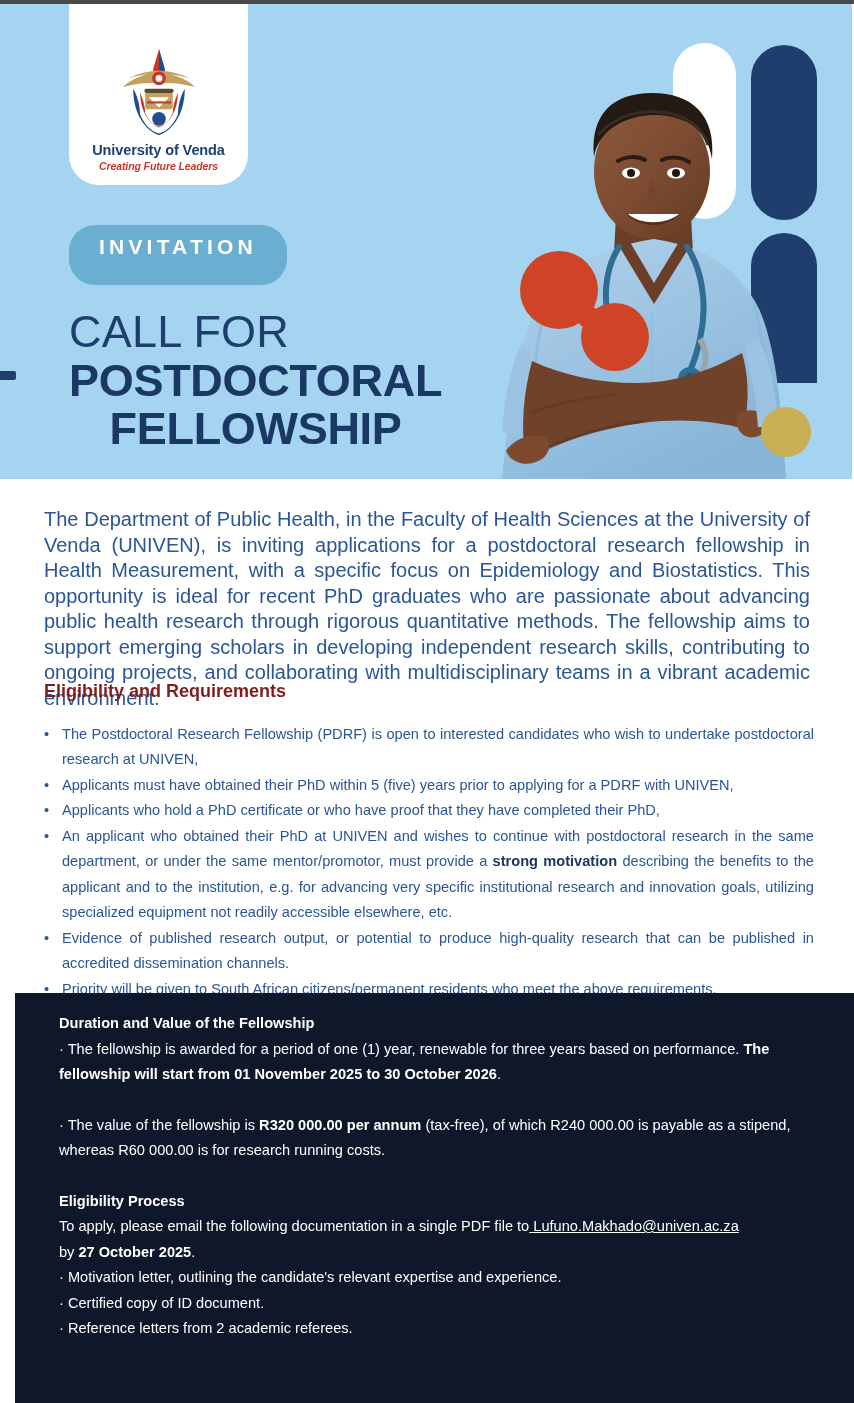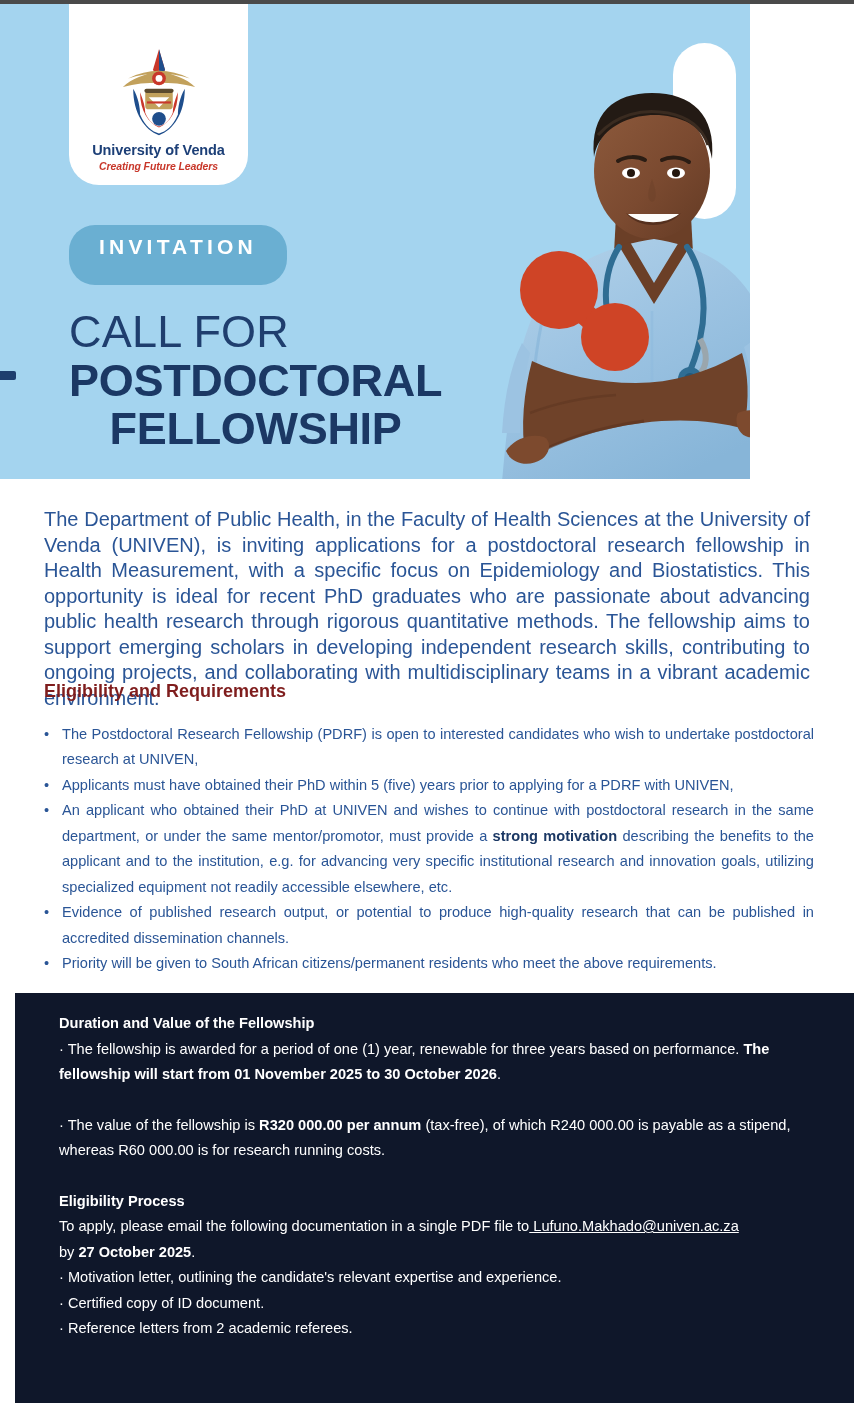--- a/index.html
+++ b/index.html
@@ -8,21 +8,21 @@
     background:#ffffff;
     font-family:"Liberation Sans", sans-serif;
     overflow:hidden;
   }
   .page{position:relative;width:854px;height:1403px;overflow:hidden;background:#fff;}
 
   
   .topstrip{position:absolute;left:0;top:0;width:854px;height:4px;background:#4a4a4a;z-index:40;}
 
   
-  .hero{position:absolute;left:0;top:3px;width:750px;height:476px;background:#a4d4ef;overflow:hidden;}
+  .hero{position:absolute;left:0;top:3px;width:852px;height:476px;background:#a4d4ef;overflow:hidden;}
 
   
   .logo-card{
     position:absolute;left:69px;top:-30px;width:179px;height:212px;
     background:#ffffff;border-radius:0 0 30px 30px;
     display:flex;flex-direction:column;align-items:center;justify-content:flex-end;
     padding-bottom:14px;box-sizing:border-box;z-index:12;
   }
   .logo-emblem{width:86px;height:92px;margin-bottom:4px;}
   .logo-name{font-size:14.5px;font-weight:bold;color:#1c3f77;letter-spacing:-0.1px;line-height:1;}
@@ -196,20 +196,21 @@
   </div>
 
   <div class="body-white">
     <div class="intro">The Department of Public Health, in the Faculty of Health Sciences at the University of Venda (UNIVEN), is inviting applications for a postdoctoral research fellowship in Health Measurement, with a specific focus on Epidemiology and Biostatistics. This opportunity is ideal for recent PhD graduates who are passionate about advancing public health research through rigorous quantitative methods. The fellowship aims to support emerging scholars in developing independent research skills, contributing to ongoing projects, and collaborating with multidisciplinary teams in a vibrant academic environment.</div>
 
     <div class="elig">
       <div class="sec-title">Eligibility and Requirements</div>
       <ul class="bullets">
         <li>The Postdoctoral Research Fellowship (PDRF) is open to interested candidates who wish to undertake postdoctoral research at UNIVEN,</li>
         <li>Applicants must have obtained their PhD within 5 (five) years prior to applying for a PDRF with UNIVEN,</li>
+        <li>Applicants who hold a PhD certificate or who have proof that they have completed their PhD,</li>
         <li><span>An applicant who obtained their PhD at UNIVEN and wishes to continue with postdoctoral research in the same department, or under the same mentor/promotor, must provide a </span><span class="b">strong motivation</span><span> describing the benefits to the applicant and to the institution, e.g. for advancing very specific institutional research and innovation goals, utilizing specialized equipment not readily accessible elsewhere, etc.</span></li>
         <li>Evidence of published research output, or potential to produce high-quality research that can be published in accredited dissemination channels.</li>
         <li>Priority will be given to South African citizens/permanent residents who meet the above requirements.</li>
       </ul>
     </div>
   </div>
 
   <div class="body-dark">
     <div class="dark-inner">
 

